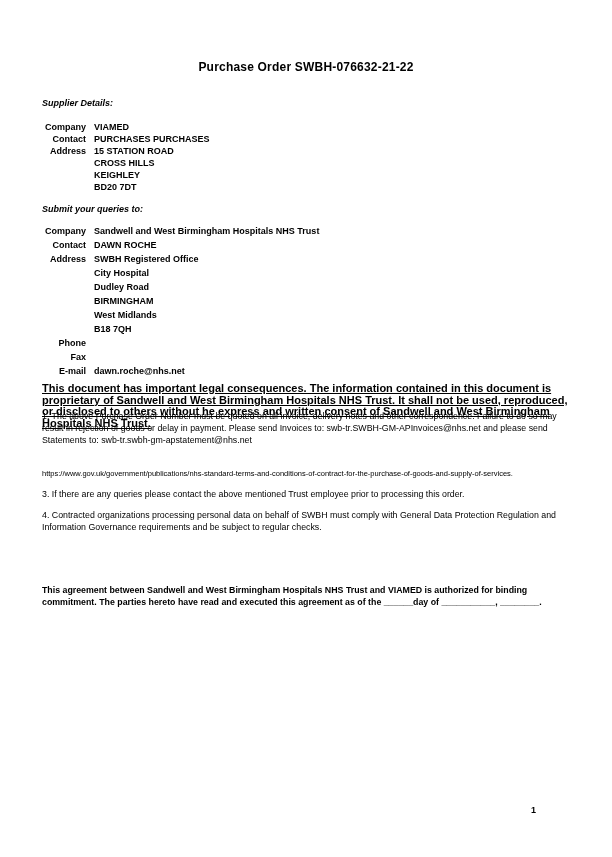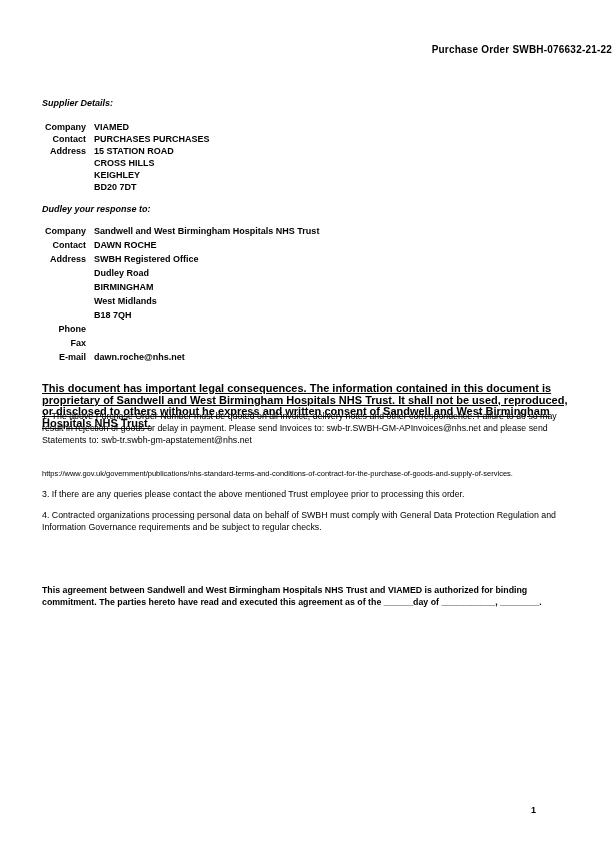--- a/index.html
+++ b/index.html
@@ -8,25 +8,25 @@
     position: relative;
     width: 612px;
     height: 857px;
     background: #ffffff;
     color: #000000;
     font-family: "Liberation Sans", "DejaVu Sans", sans-serif;
     overflow: hidden;
   }
   .title {
     position: absolute;
-    top: 44px;
+    top: 60px;
     left: 0;
     width: 612px;
-    text-align: right;
-    font-size: 10px;
+    text-align: center;
+    font-size: 12px;
     font-weight: bold;
     letter-spacing: 0.2px;
   }
   .section-heading {
     font-size: 9px;
     font-weight: bold;
     font-style: italic;
     line-height: 11px;
   }
   .addr-table { margin-top: 12px; }
@@ -128,33 +128,37 @@
         <span class="value">KEIGHLEY</span>
       </div>
       <div class="row">
         <span class="label"></span>
         <span class="value">BD20 7DT</span>
       </div>
     </div>
   </section>
 
   <section class="submit-section">
-    <div class="section-heading">Dudley your response to:</div>
+    <div class="section-heading">Submit your queries to:</div>
     <div class="addr-table">
       <div class="row">
         <span class="label">Company</span>
         <span class="value">Sandwell and West Birmingham Hospitals NHS Trust</span>
       </div>
       <div class="row">
         <span class="label">Contact</span>
         <span class="value">DAWN ROCHE</span>
       </div>
       <div class="row">
         <span class="label">Address</span>
         <span class="value">SWBH Registered Office</span>
+      </div>
+      <div class="row">
+        <span class="label"></span>
+        <span class="value">City Hospital</span>
       </div>
       <div class="row">
         <span class="label"></span>
         <span class="value">Dudley Road</span>
       </div>
       <div class="row">
         <span class="label"></span>
         <span class="value">BIRMINGHAM</span>
       </div>
       <div class="row">

